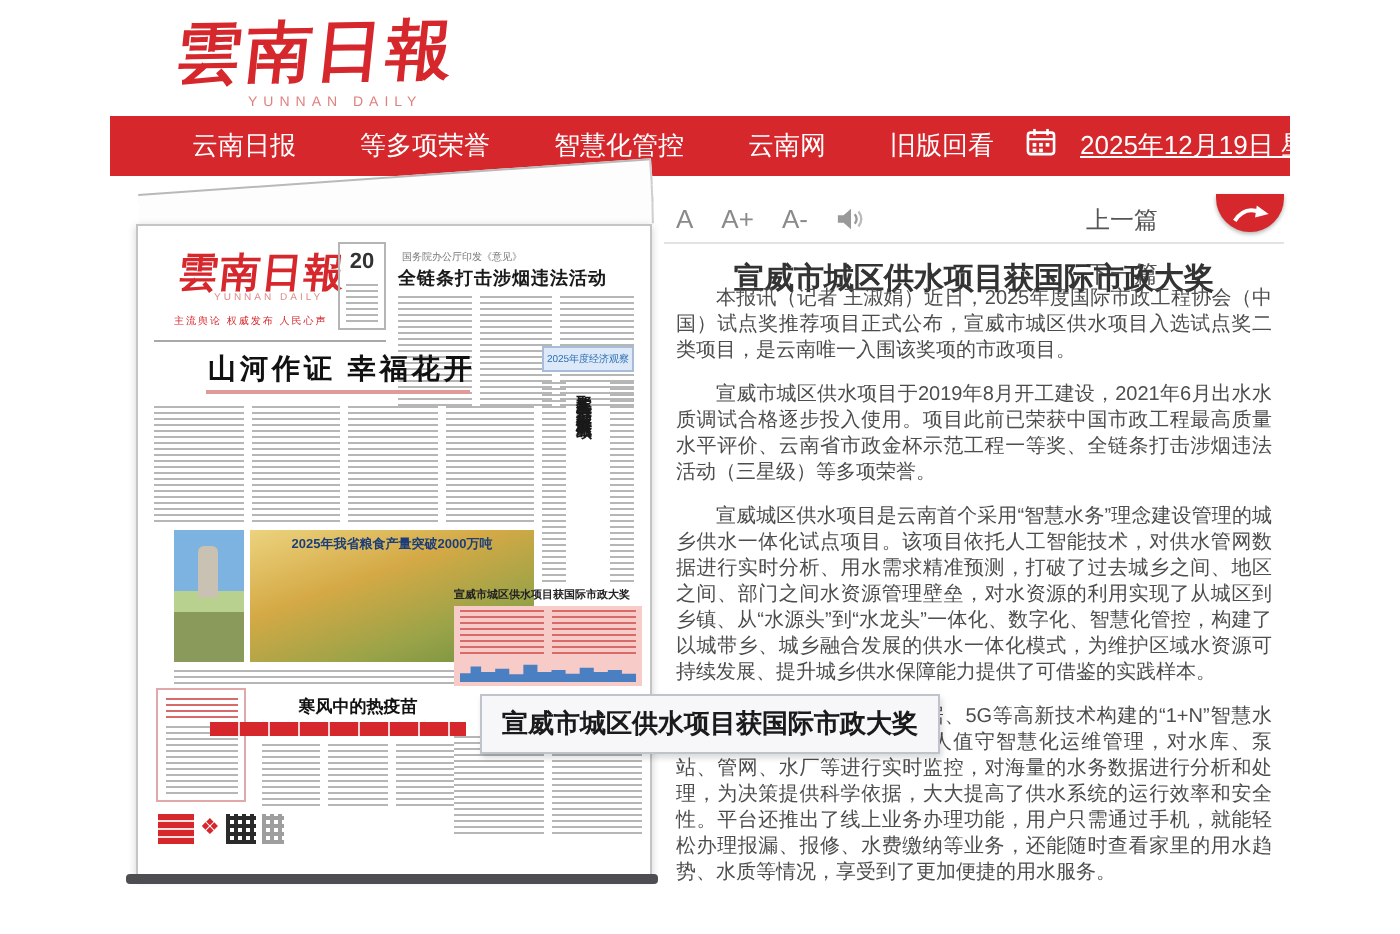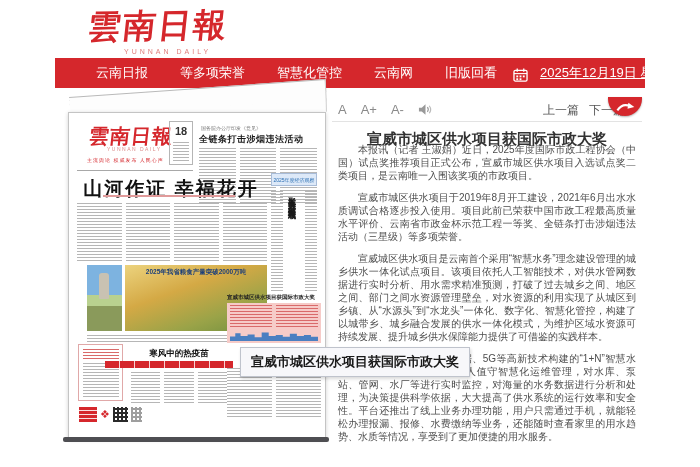--- a/index.html
+++ b/index.html
@@ -9,21 +9,21 @@
   
   .site-logo{position:absolute;left:88px;top:4px;}
   .logo-main{font-family:"DejaVu Serif",serif;font-weight:bold;font-size:33px;color:#d5272c;
              letter-spacing:2px;transform:skewX(-7deg) rotate(-1deg);}
   .logo-sub{font-size:7px;color:#e0807e;letter-spacing:3px;margin:-1px 0 0 36px;}
 
   
   .main-nav{position:absolute;left:55px;top:58px;width:590px;height:30px;background:#d5272c;
             display:flex;align-items:center;color:#fff;font-size:13px;box-sizing:border-box;padding-left:25px;}
   .nav-item{padding:0 16px;cursor:pointer;white-space:nowrap;}
-  .nav-right{margin-left:auto;margin-right:62px;display:flex;align-items:flex-end;gap:12px;}
+  .nav-right{margin-left:auto;margin-right:62px;display:flex;align-items:flex-start;gap:12px;}
   .cal-icon{width:15px;height:14px;display:inline-block;}
   .nav-date{text-decoration:underline;white-space:nowrap;}
 
   
   .sheet{position:absolute;left:70px;width:256px;height:12px;background:#fdfdfd;
          border-top:1px solid #b9b9b9;border-right:1px solid #cfcfcf;transform-origin:0 100%;}
   .paper{position:absolute;left:68px;top:112px;width:256px;height:325px;background:#fff;
          border:1px solid #c4c4c4;box-shadow:0 1px 4px rgba(0,0,0,.18);cursor:pointer;}
   .paper *{position:absolute;box-sizing:border-box;}
   .paper-base{position:absolute;left:63px;top:437px;width:266px;height:5px;background:#4e4e52;border-radius:2px;}
@@ -37,21 +37,21 @@
            color:#d5272c;letter-spacing:1px;transform:skewX(-6deg);}
   .np-logo-sub{left:38px;top:33px;font-size:5px;color:#dc8b89;letter-spacing:1.5px;}
   .np-slogan{left:18px;top:44px;font-size:5px;color:#d5272c;letter-spacing:1px;}
   .np-datebox{left:100px;top:8px;width:24px;height:44px;border:1px solid #b5b5b5;}
   .np-day{left:0;top:3px;width:100%;text-align:center;font-size:11px;font-weight:bold;color:#333;position:absolute;}
   .np-datelines{left:3px;top:20px;width:16px;height:20px;position:absolute;}
   .np-kicker{left:132px;top:12px;font-size:5px;color:#777;}
   .np-headline-top{left:130px;top:20px;font-size:9px;font-weight:bold;color:#1a1a1a;letter-spacing:.5px;text-align:right;}
   .np-topcols{left:130px;top:35px;width:118px;height:56px;}
   .np-divider{left:8px;top:57px;width:116px;height:1px;background:#a8a8a8;}
-  .np-main-headline{left:4px;top:63px;width:196px;text-align:center;font-size:19px;font-weight:bold;
+  .np-main-headline{left:4px;top:63px;width:196px;text-align:center;font-size:14px;font-weight:bold;
                     color:#111;letter-spacing:2px;}
   .np-sub-red{left:34px;top:82px;width:132px;height:2px;background:#e09a9a;}
   .np-body-cols{left:8px;top:90px;width:190px;height:60px;}
   .np-side-tag{left:202px;top:60px;width:46px;height:13px;background:#dde9f8;border:1px solid #a8bcd8;
                font-size:5px;color:#2b6fb3;display:flex;align-items:center;justify-content:center;}
   .np-side-col1{left:202px;top:78px;width:12px;height:102px;}
   .np-side-vert{left:216px;top:78px;height:106px;writing-mode:vertical-rl;font-size:8px;font-weight:bold;
                 color:#1a1a1a;letter-spacing:1px;}
   .np-side-col2{left:236px;top:78px;width:12px;height:102px;}
   .np-photo-left{left:18px;top:152px;width:35px;height:66px;
@@ -85,21 +85,21 @@
   .np-qr{width:15px;height:15px;
          background-image:repeating-linear-gradient(0deg,#2a2a2a 0 2px,transparent 2px 4px),
                           repeating-linear-gradient(90deg,#2a2a2a 0 2px,#fff 2px 4px);}
   .np-qr.light{width:11px;opacity:.45;}
 
   
   .toolbar{position:absolute;left:338px;top:100px;height:18px;display:flex;align-items:center;gap:14px;
            color:#8a8a8a;font-size:13px;}
   .tb-btn{cursor:pointer;}
   .speaker-icon{width:15px;height:13px;display:inline-block;cursor:pointer;}
-  .prevnext{position:absolute;left:543px;top:102px;font-size:12px;color:#555;display:flex;gap:10px;}
+  .prevnext{position:absolute;left:543px;top:102px;font-size:12px;color:#555;display:flex;gap:10px;flex-direction:column;}
   .prevnext span{cursor:pointer;}
   .back-badge{position:absolute;left:608px;top:97px;width:34px;height:19px;background:#d5272c;
               border-radius:0 0 17px 17px;box-shadow:0 1px 2px rgba(0,0,0,.3);
               display:flex;align-items:center;justify-content:center;cursor:pointer;}
   .toolbar-divider{position:absolute;left:332px;top:121px;width:310px;height:1px;background:#e3e3e3;}
   .article-title{position:absolute;left:338px;top:130px;width:298px;text-align:center;
                  font-size:15px;font-weight:bold;color:#333;}
   .article-body{position:absolute;left:338px;top:143px;width:298px;}
   .article-body p{margin:0 0 9px;font-size:10px;line-height:13px;color:#4d4d4d;
                   text-align:justify;text-indent:2em;}
@@ -152,21 +152,21 @@
 
   <div class="sheet" style="top:104px;transform:rotate(-1.2deg);"></div>
   <div class="sheet" style="top:100px;transform:rotate(-2.6deg);"></div>
   <div class="sheet" style="top:97px;transform:rotate(-4deg);"></div>
 
   <div class="paper">
     <div class="np-logo">雲南日報</div>
     <div class="np-logo-sub">YUNNAN DAILY</div>
     <div class="np-slogan">主流舆论 权威发布 人民心声</div>
     <div class="np-datebox">
-      <div class="np-day">18</div>
+      <div class="np-day">20</div>
       <div class="np-datelines ft"></div>
     </div>
     <div class="np-kicker">国务院办公厅印发《意见》</div>
     <div class="np-headline-top">全链条打击涉烟违法活动</div>
     <div class="np-topcols cols">
       <div class="ft"></div>
         <div class="ft"></div>
         <div class="ft"></div>
     </div>
     <div class="np-divider"></div>

